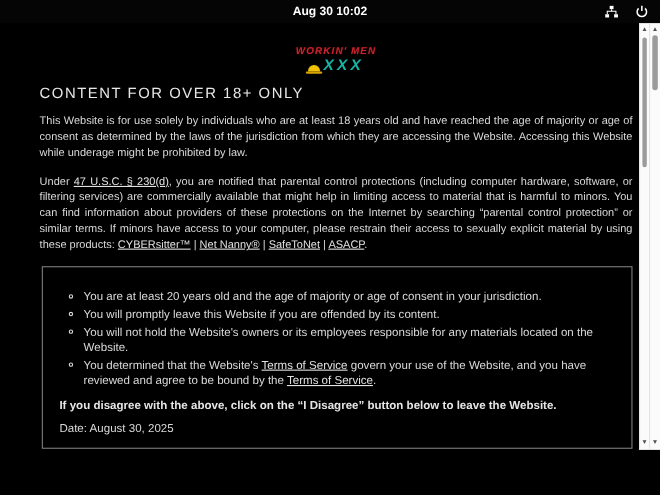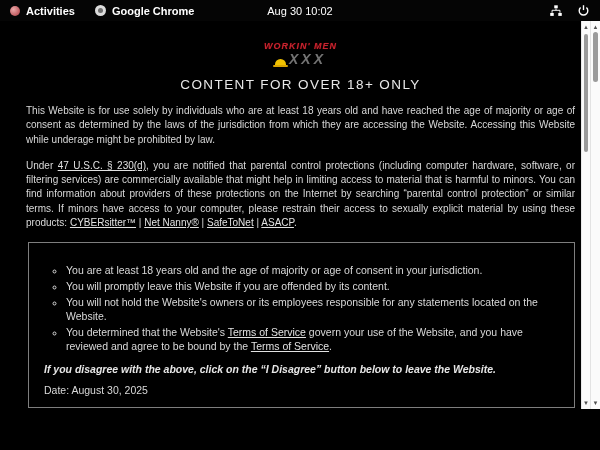--- a/index.html
+++ b/index.html
@@ -15,21 +15,21 @@
     display:flex; align-items:center; padding:0 10px; position:relative;
     font-size:11px; font-weight:bold;
   }
   .topbar .left { display:flex; align-items:center; gap:20px; }
   .tb-item { display:flex; align-items:center; gap:6px; cursor:default; }
   .record-dot { width:10px; height:10px; border-radius:50%;
     background:radial-gradient(circle at 35% 35%, #eba9a9, #c05b60 70%); display:inline-block; }
   .chrome-ico { width:11px; height:11px; border-radius:50%; background:#dcdcdc;
     position:relative; display:inline-block; }
   .chrome-ico::after { content:""; position:absolute; inset:3px; border-radius:50%; background:#6f6f6f; }
-  .tb-clock { position:absolute; left:50%; transform:translateX(-50%); font-weight:normal; }
+  .tb-clock { position:absolute; left:50%; transform:translateX(-50%); font-weight:bold; }
   .topbar .right { margin-left:auto; display:flex; align-items:center; gap:14px; }
   .topbar svg { display:block; }
 
   
   .titlebar {
     height:19px; background:linear-gradient(#f7f6f5,#efedeb);
     border-bottom:1px solid #d5d1cd; border-radius:7px 7px 0 0;
     display:flex; align-items:center; justify-content:center; position:relative;
     font-size:11px; font-weight:bold; color:#2d2d2d;
   }
@@ -46,77 +46,67 @@
   }
   .infobar .bar-close {
     position:absolute; right:11px; top:50%; transform:translateY(-50%);
     font-size:14px; color:#5a5a5a; line-height:1; cursor:default;
   }
 
   
   .content { position:relative; height:388px; background:#000; }
   .page {
     position:absolute; left:0; top:0; right:19px; bottom:0; overflow:hidden;
-    padding:0 6px 0 26px; color:#d9d9d9;
+    padding:0 6px 0 36px; color:#d9d9d9;
   }
 
   .logo { margin-top:21px; text-align:center; line-height:1; }
   .logo-top {
     color:#c32430; font-size:9px; font-weight:bold; font-style:italic;
     letter-spacing:1px; text-shadow:0 0 1px #6d0000;
   }
   .logo-bottom { margin-top:1px; display:flex; align-items:flex-end; justify-content:center; gap:3px; }
   .hard-hat { width:11px; height:6px; background:#f2c200; border-radius:6px 6px 0 0;
     position:relative; display:inline-block; margin-bottom:1px; }
   .hard-hat::after { content:""; position:absolute; left:-2px; right:-2px; bottom:-2px;
     height:2px; background:#d9a400; border-radius:1px; }
-  .logo-xxx { color:#737373; font-size:14px; font-weight:bold; font-style:italic; letter-spacing:3px; }
+  .logo-xxx { color:#14b8a6; font-size:14px; font-weight:bold; font-style:italic; letter-spacing:3px; }
 
   .heading {
-    text-align:center; color:#e8e8e8; font-size:13.5px; font-weight:500;
+    text-align:left; color:#e8e8e8; font-size:13.5px; font-weight:500;
     letter-spacing:1.4px; margin-top:11px;
   }
 
   .para { font-size:10px; line-height:1.43; text-align:justify; margin-top:12px; color:#d9d9d9; }
   .para a, .tos-link { color:#e2e2e2; text-decoration:underline; cursor:pointer; }
 
   .agreement-box { border:1px solid #7e7e7e; margin:12px 0 0 2px; padding:12px 15px 11px; }
   .box-intro { font-size:10.5px; font-weight:bold; color:#e6e6e6; }
   .agreement-box ul { margin:9px 0 0; padding-left:22px; list-style:circle; }
   .agreement-box li { font-size:10.5px; line-height:1.33; margin-bottom:2px; color:#d9d9d9; }
-  .box-warning { font-size:10.5px; font-weight:bold; color:#e6e6e6; margin-top:9px;font-style:italic; }
+  .box-warning { font-size:10.5px; font-weight:bold; color:#e6e6e6; margin-top:9px; }
   .box-date { font-size:10.5px; margin-top:9px; color:#d9d9d9; }
 
   
   .sb { position:absolute; top:0; bottom:0; background:#fbfbfb; }
   .sb-inner { right:10px; width:9px; border-left:1px solid #e9e9e9; }
   .sb-outer { right:0; width:10px; border-left:1px solid #e3e3e3; }
   .sb-arrow { display:block; height:12px; text-align:center; font-size:6px;
     line-height:12px; color:#4f4f4f; cursor:default; }
   .sb-arrow.down { position:absolute; bottom:0; left:0; right:0; }
   .sb-thumb { position:absolute; left:2px; right:2px; background:#9b9b9b; border-radius:3px; }
   .sb-inner .sb-thumb { top:13px; height:118px; }
   .sb-outer .sb-thumb { top:11px; height:50px; }
 </style>
 </head>
 <body>
 
 <div class="screen">
 
   <div class="topbar">
-    <div class="left">
-      <span class="tb-item">
-        <span class="record-dot"></span>
-        <span>Activities</span>
-      </span>
-      <span class="tb-item">
-        <span class="chrome-ico"></span>
-        <span>Google Chrome</span>
-      </span>
-    </div>
     <span class="tb-clock">Aug 30 10:02</span>
     <div class="right">
       <span>
         <svg width="14" height="14" viewBox="0 0 16 16">
           <rect x="6" y="1.5" width="4" height="3.4" fill="#fff"></rect>
           <path d="M8 5v2 M3.5 10V7.2h9V10" stroke="#fff" stroke-width="1.1" fill="none"></path>
           <rect x="1.4" y="10.2" width="4" height="3.4" fill="#fff"></rect>
           <rect x="10.6" y="10.2" width="4" height="3.4" fill="#fff"></rect>
         </svg>
       </span>
@@ -143,23 +133,23 @@
       </div>
 
       <div class="heading">CONTENT FOR OVER 18+ ONLY</div>
 
       <p class="para">This Website is for use solely by individuals who are at least 18 years old and have reached the age of majority or age of consent as determined by the laws of the jurisdiction from which they are accessing the Website. Accessing this Website while underage might be prohibited by law.</p>
 
       <p class="para"><span>Under </span><a>47 U.S.C. § 230(d)</a><span>, you are notified that parental control protections (including computer hardware, software, or filtering services) are commercially available that might help in limiting access to material that is harmful to minors. You can find information about providers of these protections on the Internet by searching “parental control protection” or similar terms. If minors have access to your computer, please restrain their access to sexually explicit material by using these products: </span><a>CYBERsitter™</a><span> | </span><a>Net Nanny®</a><span> | </span><a>SafeToNet</a><span> | </span><a>ASACP</a><span>.</span></p>
 
       <div class="agreement-box">
         <ul>
-          <li>You are at least 18 years old and the age of majority or age of consent in your jurisdiction.</li>
+          <li>You are at least 20 years old and the age of majority or age of consent in your jurisdiction.</li>
           <li>You will promptly leave this Website if you are offended by its content.</li>
-          <li>You will not hold the Website's owners or its employees responsible for any statements located on the Website.</li>
+          <li>You will not hold the Website's owners or its employees responsible for any materials located on the Website.</li>
           <li><span>You determined that the Website's </span><a class="tos-link">Terms of Service</a><span> govern your use of the Website, and you have reviewed and agree to be bound by the </span><a class="tos-link">Terms of Service</a><span>.</span></li>
         </ul>
         <div class="box-warning">If you disagree with the above, click on the “I Disagree” button below to leave the Website.</div>
         <div class="box-date">Date: August 30, 2025</div>
       </div>
 
     </div>
 
     <div class="sb sb-inner">
       <span class="sb-arrow">▲</span>

